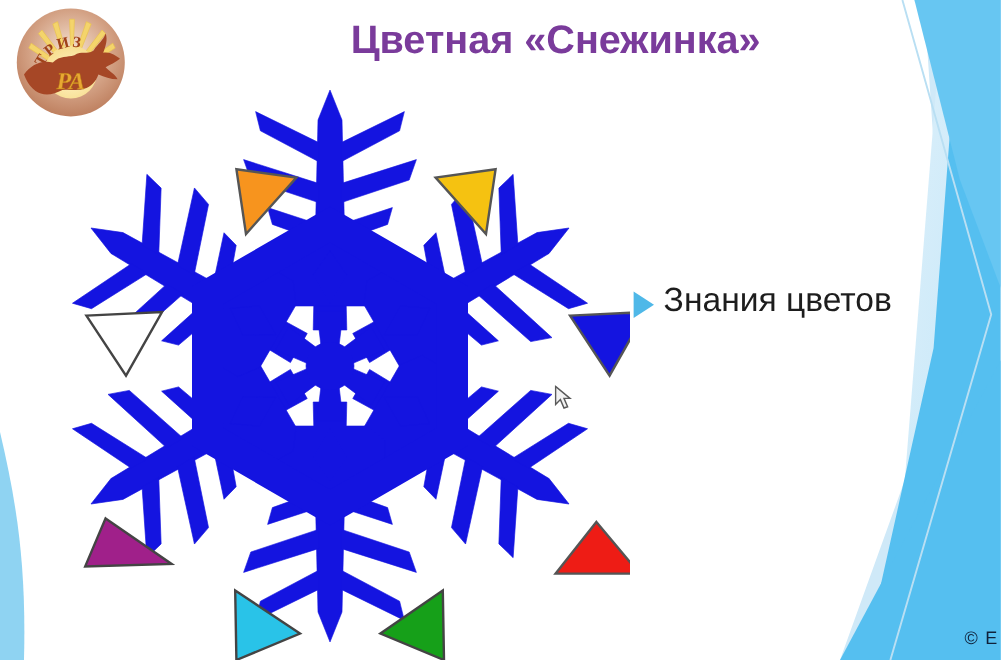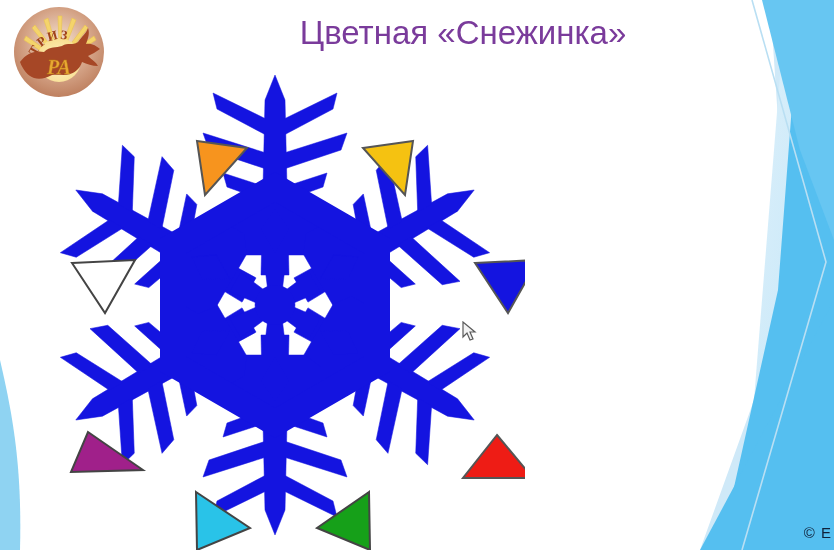--- a/index.html
+++ b/index.html
@@ -35,21 +35,21 @@
   }
 
   
   #title {
     position: absolute;
     left: 248px;
     top: 14px;
     width: 430px;
     text-align: center;
     font-size: 33px;
-    font-weight: normal;
+    font-weight: bold;
     color: #7a3b9b;
     letter-spacing: 0px;
     white-space: nowrap;
   }
 
   
   #snowflake-wrap {
     position: absolute;
     left: 25px;
     top: 60px;
@@ -222,20 +222,24 @@
 
       <polygon points="472,375 508,418 438,418" fill="#ee1c15" stroke="#555555" stroke-width="2"></polygon>
 
       <polygon points="171,432 225,468 172,490" fill="#29c3e8" stroke="#444444" stroke-width="2"></polygon>
 
       <polygon points="344,432 292,468 345,490" fill="#16a019" stroke="#444444" stroke-width="2"></polygon>
     </svg>
   </div>
 
   <div id="bullets">
+    <div class="bullet-row">
+      <span class="bullet-marker"></span>
+      <span class="bullet-text">Знания цветов</span>
+    </div>
   </div>
 
   <div id="copyright">© E</div>
 
   <svg id="cursor" viewBox="0 0 16 22" xmlns="http://www.w3.org/2000/svg">
     <polygon points="1,1 1,16 5,12 8,19 11,18 8,11 13,11" fill="#f2f2f2" stroke="#5a5a5a" stroke-width="1.2"></polygon>
   </svg>
 
 </div>
 

